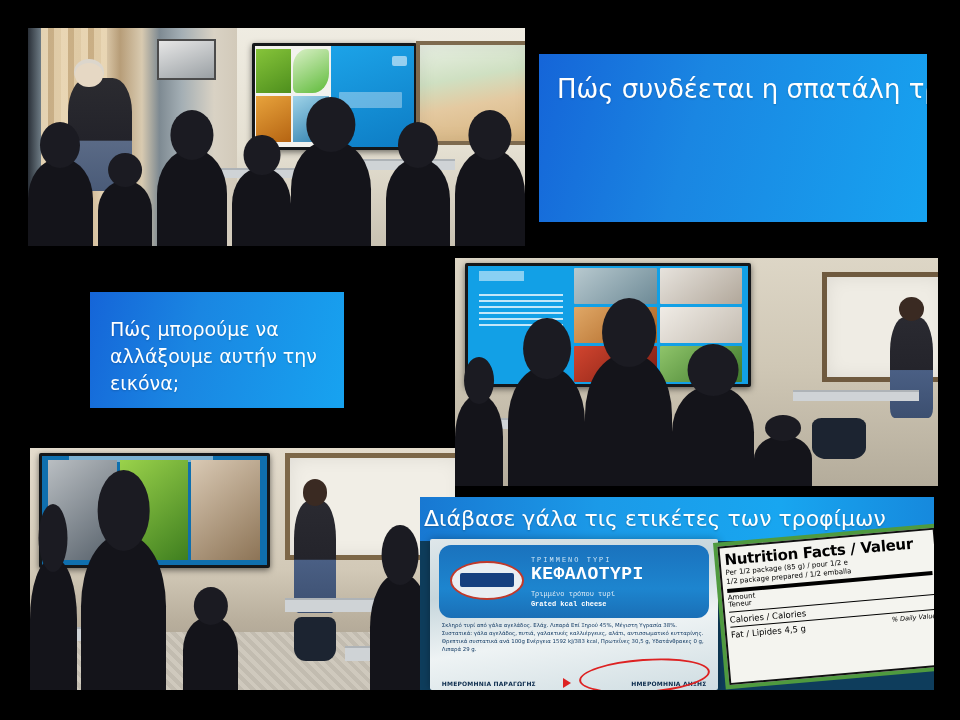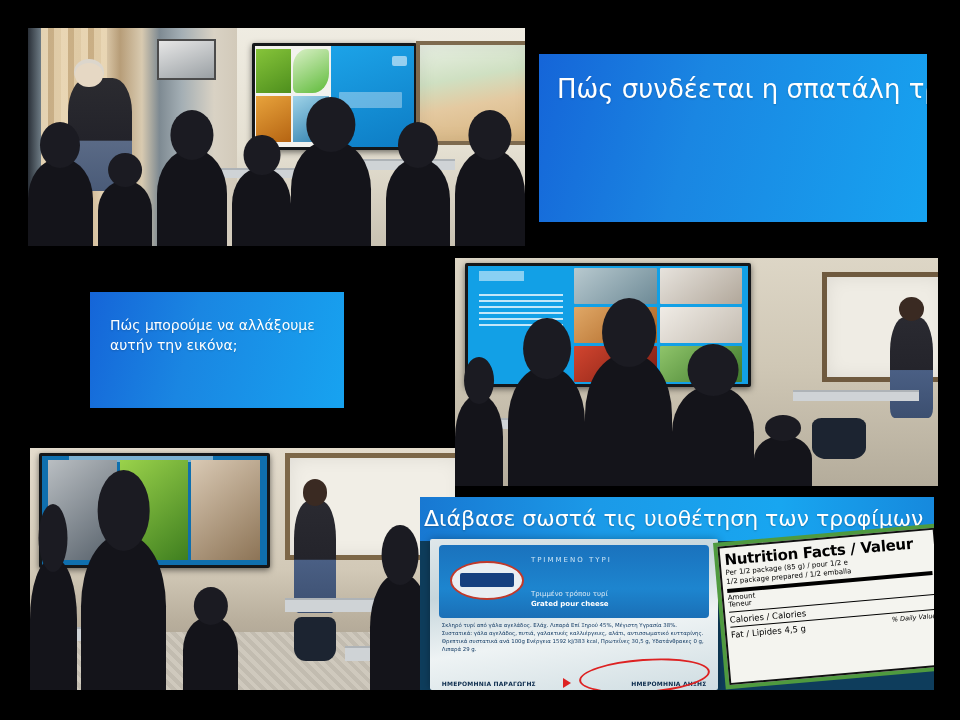--- a/index.html
+++ b/index.html
@@ -158,21 +158,22 @@
   }
   .pack{
     position:absolute;left:2%;top:22%;width:56%;height:78%;
     background:linear-gradient(170deg,#dfe7ea 0%,#c6d6dc 30%,#eef3f4 60%,#cfdde2 100%);
     border-radius:2px;overflow:hidden;
     box-shadow:0 0 8px rgba(0,0,0,.3);
   }
   .pack-blue{
     position:absolute;left:3%;top:4%;width:94%;height:48%;
     background:linear-gradient(180deg,#1a72bd 0%,#1d85cf 60%,#1a6fb6 100%);
-    border-radius:4px;
+    border-radius:12px;
+    font-family:Liberation Mono, monospace;
   }
   .pack-oval{
     position:absolute;left:4%;top:22%;width:26%;height:48%;
     background:#e9eef2;border:2px solid #c0392b;border-radius:50%;
   }
   .pack-oval::after{
     content:"";position:absolute;left:12%;top:28%;width:76%;height:40%;
     background:#16407f;border-radius:2px;
   }
   .pack-kicker{
@@ -238,21 +239,21 @@
   }
   #caption-food-waste-lifestyle{
     left:539px;top:54px;width:388px;height:168px;
     padding:18px 10px 10px 18px;
   }
   #caption-food-waste-lifestyle p{font-size:26px;line-height:1.33;white-space:nowrap;}
   #caption-change-image{
     left:90px;top:292px;width:254px;height:116px;
     padding:24px 10px 10px 20px;
   }
-  #caption-change-image p{font-size:14px;line-height:1.42;}
+  #caption-change-image p{font-size:19px;line-height:1.42;}
 
   
   #site-footer{
     position:absolute;left:10px;bottom:8px;
     color:#d8d8d8;font-size:20px;letter-spacing:.2px;
     font-family:"DejaVu Sans","Liberation Sans",sans-serif;
     text-shadow:0 1px 3px rgba(0,0,0,.9);
   }
 </style>
 </head>
@@ -353,29 +354,30 @@
       <div class="student" style="left:36%;height:30%;width:13%;"></div>
       <div class="student" style="left:80%;height:48%;width:14%;"></div>
       <div class="student" style="left:92%;height:40%;width:10%;"></div>
     </div>
   </div>
 
   <div class="photo" id="photo-food-label">
     <div class="scene">
 
       <div class="label-banner">
-        <span>Διάβασε σωστά τις υιοθέτηση των τροφίμων</span>
+        <span>Διάβασε γάλα τις ετικέτες των τροφίμων</span>
       </div>
 
       <div class="pack">
         <div class="pack-blue">
           <div class="pack-oval"></div>
           <div class="pack-kicker">ΤΡΙΜΜΕΝΟ ΤΥΡΙ</div>
+          <div class="pack-title">ΚΕΦΑΛΟΤΥΡΙ</div>
           <div class="pack-sub1">Τριμμένο τρόπου τυρί</div>
-          <div class="pack-sub2">Grated pour cheese</div>
+          <div class="pack-sub2">Grated kcal cheese</div>
         </div>
         <div class="pack-ingredients">Σκληρό τυρί από γάλα αγελάδος. Ελάχ. Λιπαρά Επί Ξηρού 45%, Μέγιστη Υγρασία 38%. Συστατικά: γάλα αγελάδος, πυτιά, γαλακτικές καλλιέργειες, αλάτι, αντισσωματικό κυτταρίνης. Θρεπτικά συστατικά ανά 100g Ενέργεια 1592 kJ/383 kcal, Πρωτεΐνες 30,5 g, Υδατάνθρακες 0 g, Λιπαρά 29 g.</div>
         <div class="pack-dates">
           <span>ΗΜΕΡΟΜΗΝΙΑ ΠΑΡΑΓΩΓΗΣ</span>
           <span>ΗΜΕΡΟΜΗΝΙΑ ΛΗΞΗΣ</span>
         </div>
         <div class="red-circle"></div>
         <div class="red-arrow"></div>
       </div>
 

